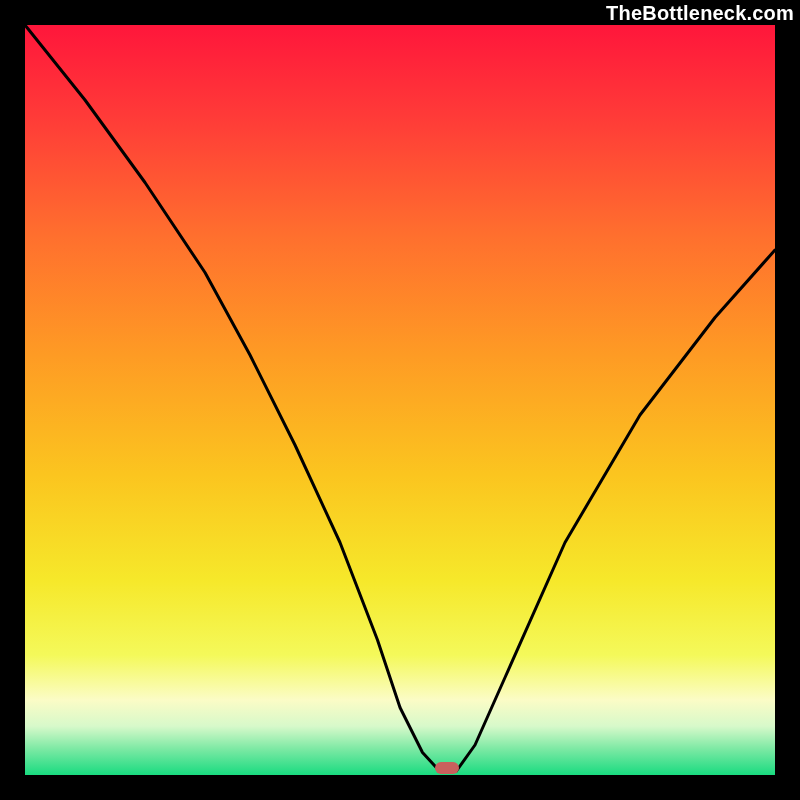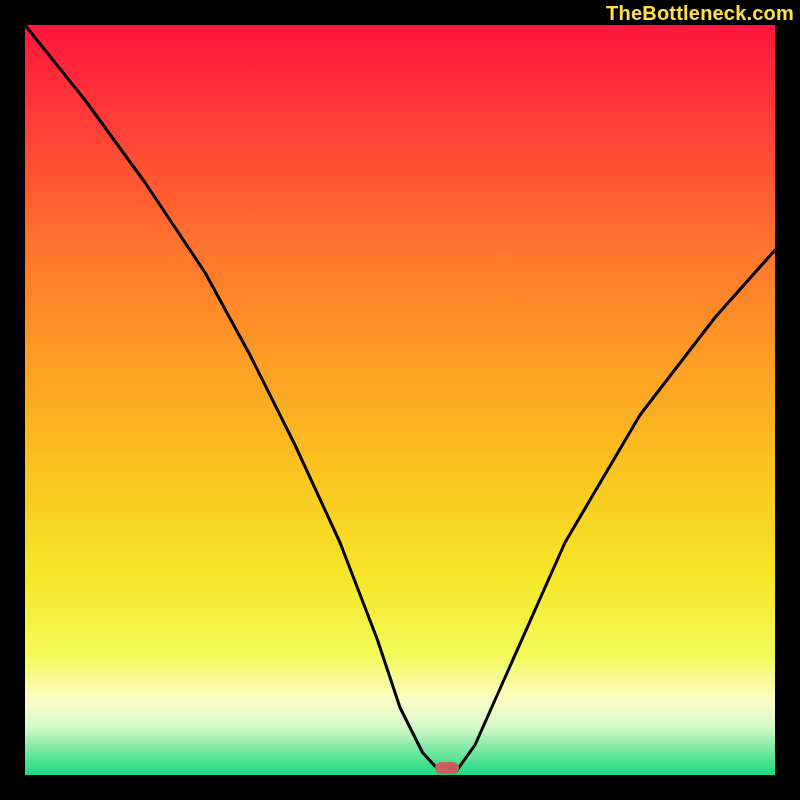--- a/index.html
+++ b/index.html
@@ -47,21 +47,21 @@
     border-radius: 6px;
     transform: translate(-12px, -6px);
   }
   .watermark {
     position: absolute;
     top: 2px;
     right: 6px;
     font-family: Arial, Helvetica, sans-serif;
     font-size: 20px;
     font-weight: 600;
-    color: #fde047;
+    color: #ffffff;
     letter-spacing: 0.2px;
   }
 </style>
 </head>
 <body>
 
 <div class="frame">
 
   <div class="watermark">TheBottleneck.com</div>
 

